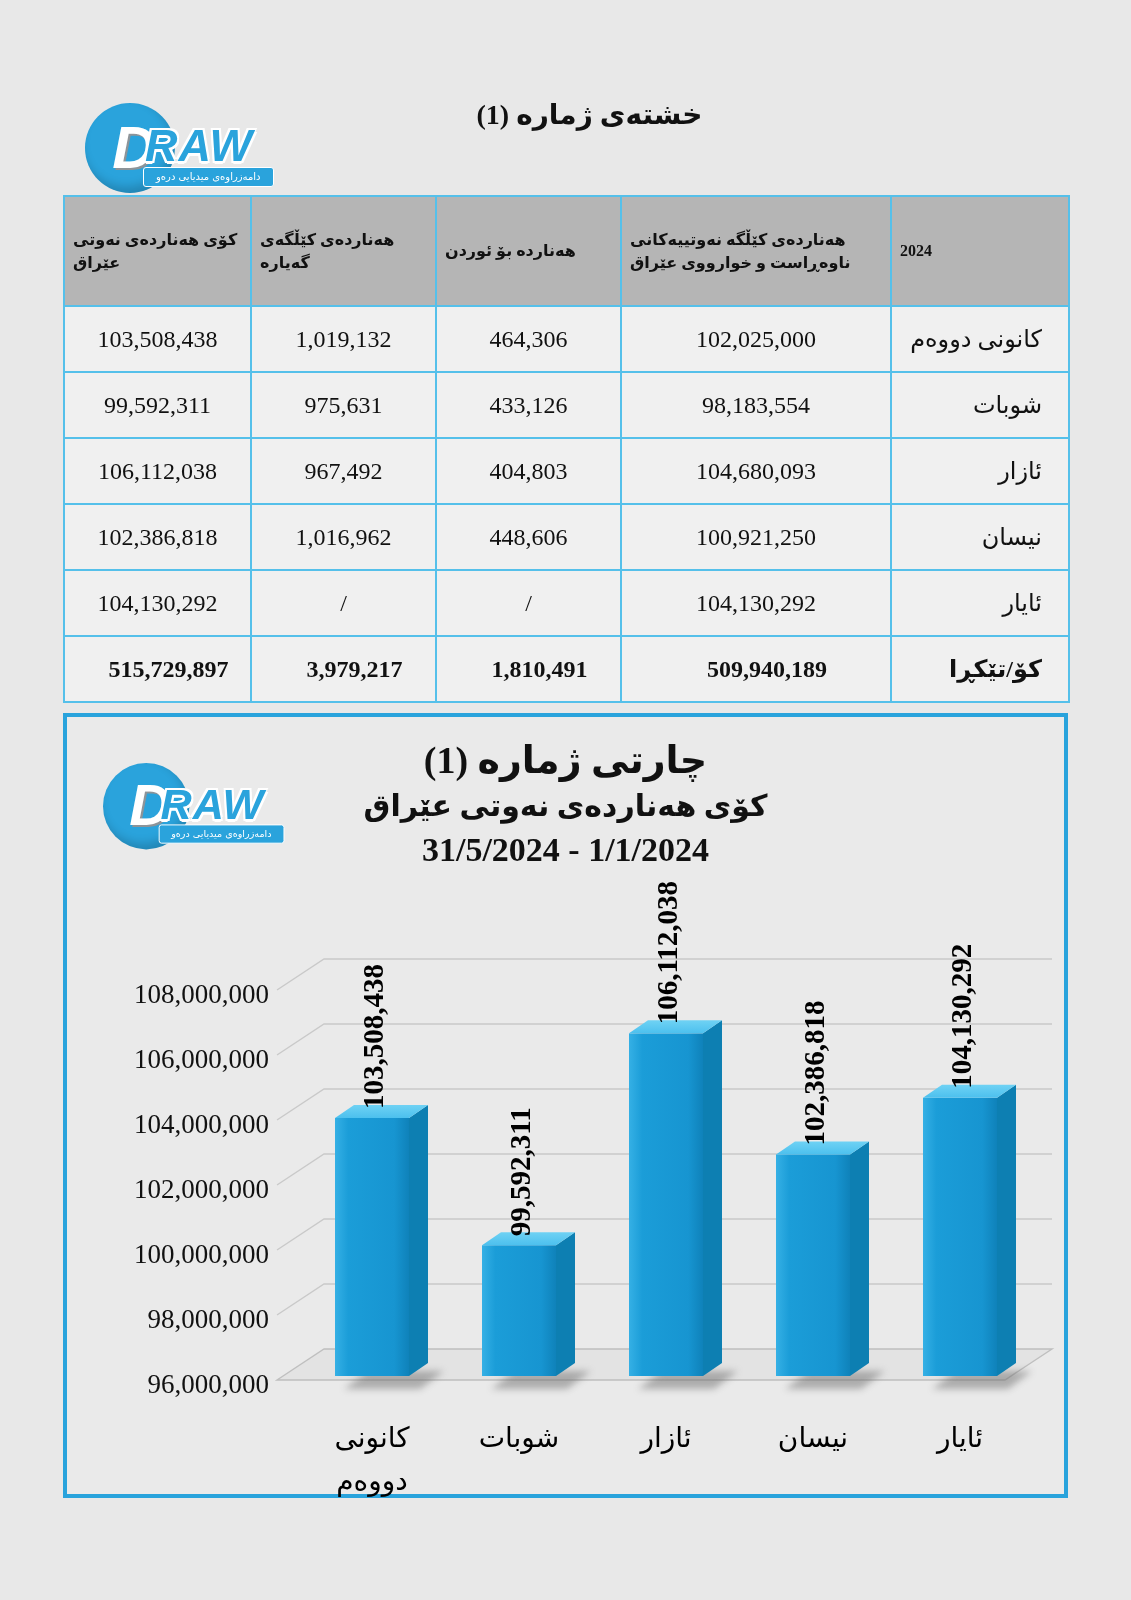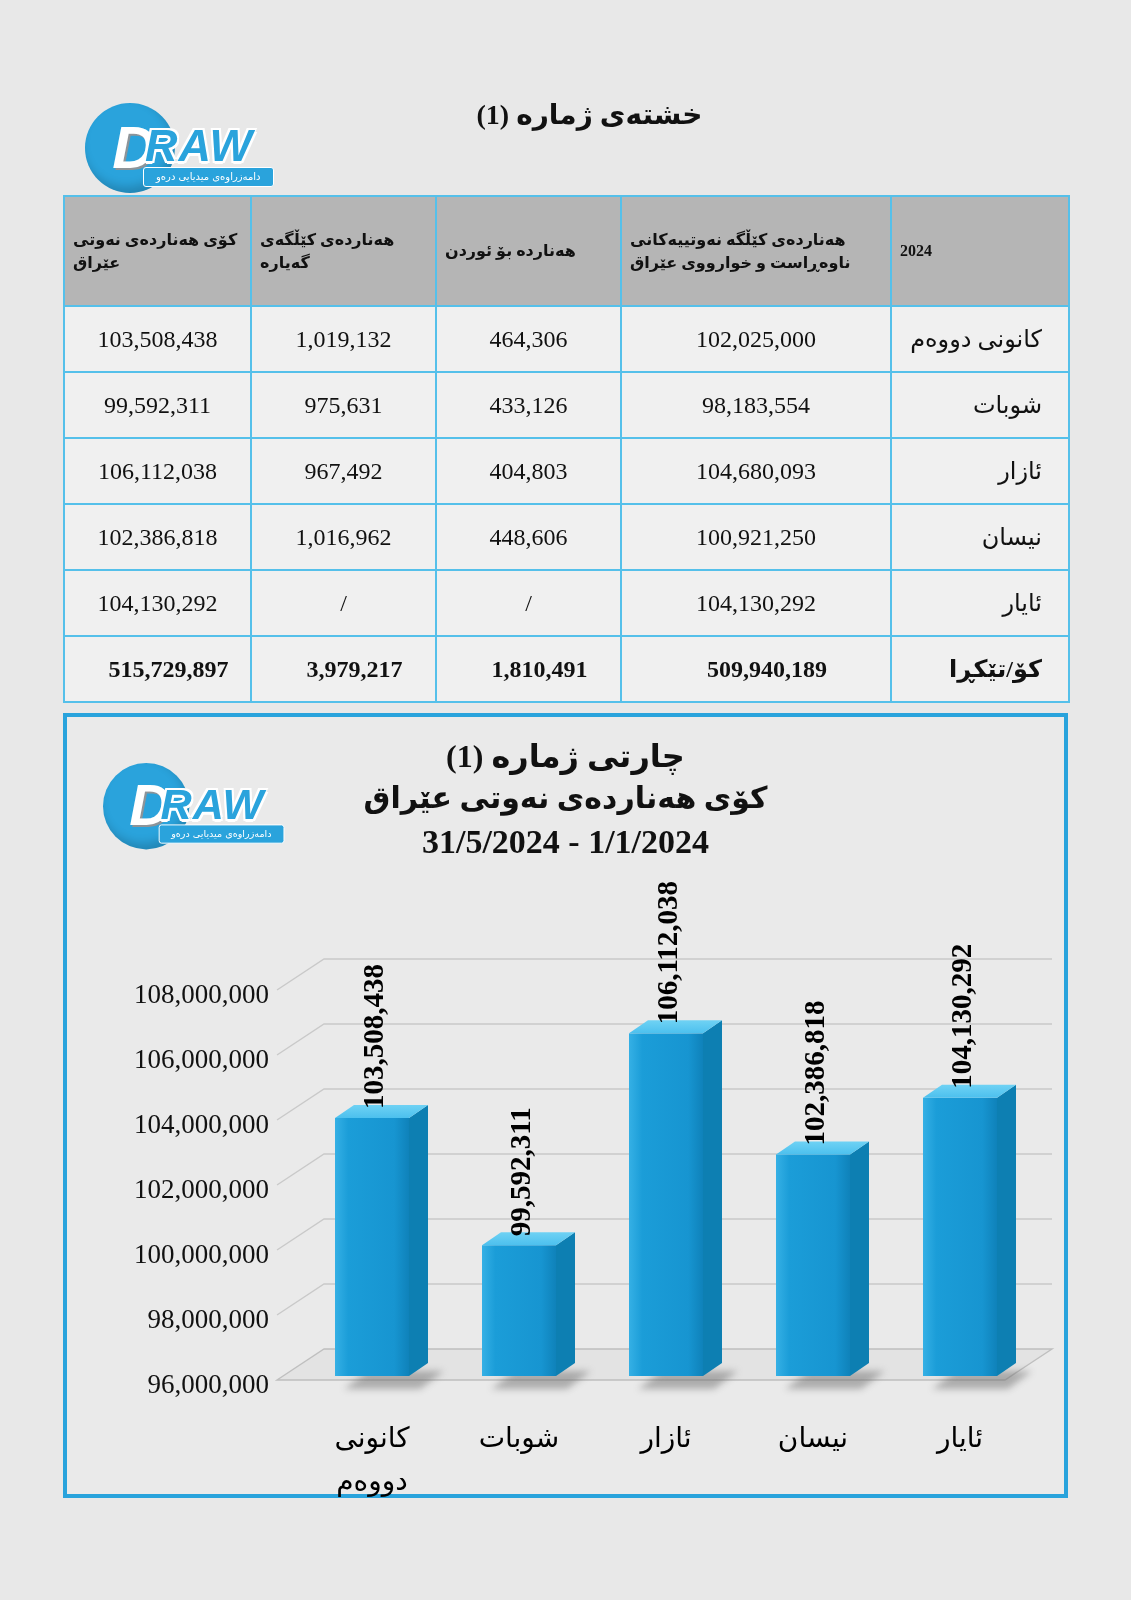--- a/index.html
+++ b/index.html
@@ -91,21 +91,21 @@
   .chart-box{
     box-sizing:border-box;
     position:absolute;
     left:63px;top:713px;
     width:1005px;height:785px;
     border:4px solid #29a3dc;
     background:#eaeaea;
   }
   .chart-box .logo{left:36px;top:46px;transform:scale(.96);transform-origin:left top;}
   .chart-titles{text-align:center;padding-top:18px;line-height:1.35;}
-  .chart-title-1{font-size:32px;font-weight:bold;direction:rtl;}
+  .chart-title-1{font-size:38px;font-weight:bold;direction:rtl;}
   .chart-title-2{font-size:30px;font-weight:bold;direction:rtl;}
   .chart-title-3{font-size:34px;font-weight:bold;direction:ltr;font-family:"Liberation Serif",serif;}
   svg.plot{position:absolute;left:0;top:140px;}
 </style>
 </head>
 <body>
 
 <div class="page">
 
   <header class="report-header">

